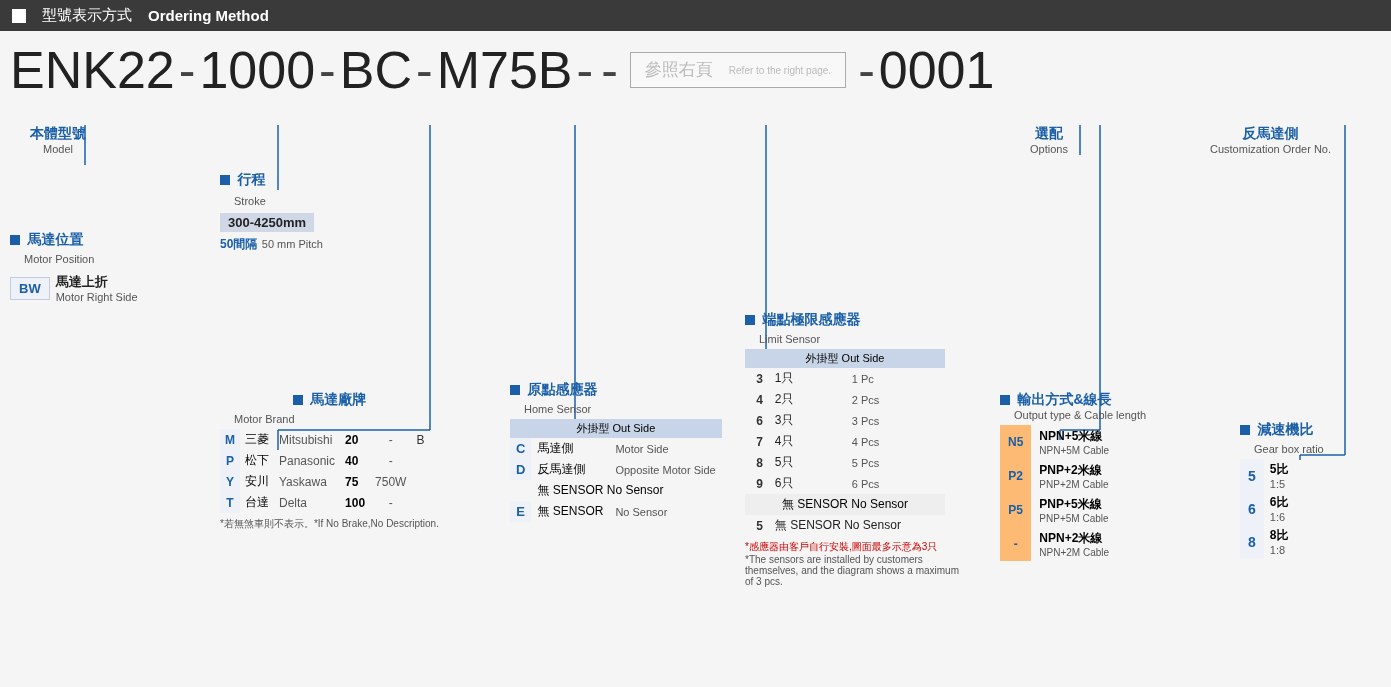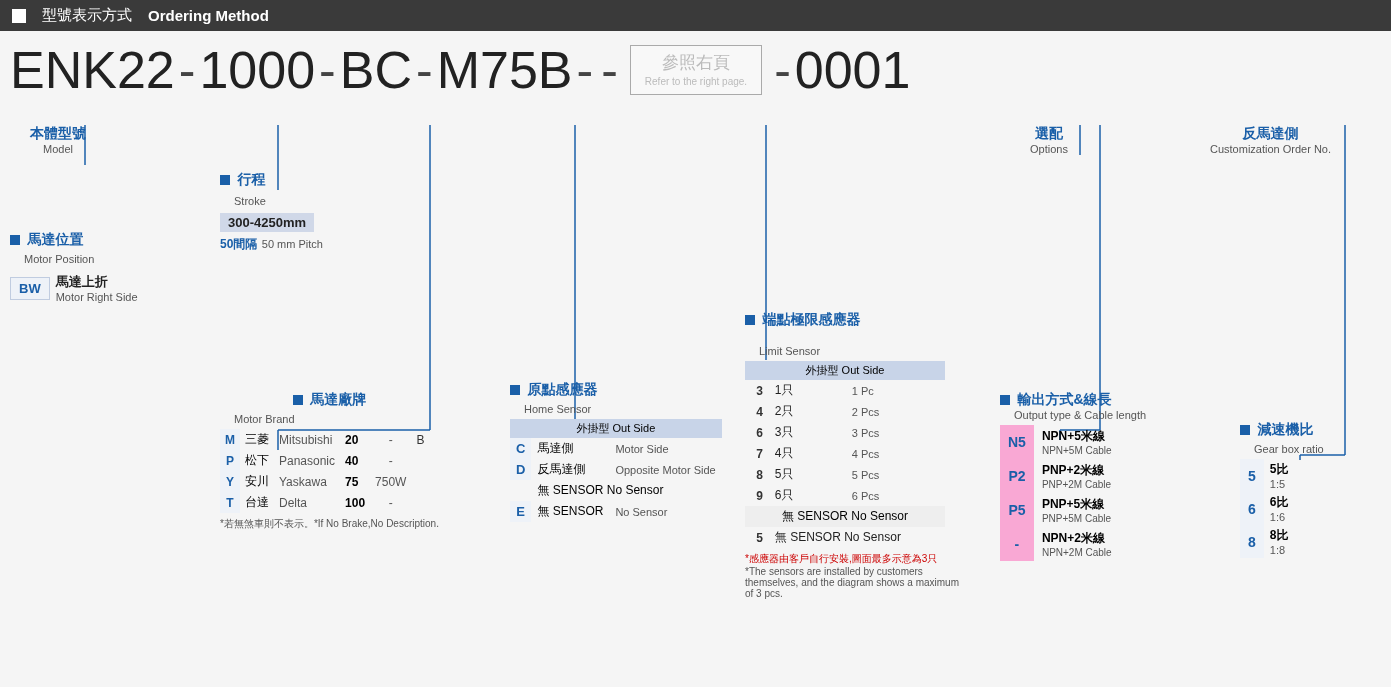--- a/index.html
+++ b/index.html
@@ -120,24 +120,25 @@
     .model-row span { display: inline-block; }
     .model-row .dash { margin: 0 4px; color: #444; }
 
     .ref-btn {
       border: 1.5px solid #aaa;
       padding: 6px 14px;
       font-size: 16px;
       color: #aaa;
       background: #f8f8f8;
       display: inline-flex;
-      flex-direction: column;
+      flex-direction: row;
       align-items: center;
       line-height: 1.3;
       margin: 0 8px;
+      gap: 16px;
     }
     .ref-btn .ref-line1 { font-size: 17px; color: #bbb; }
     .ref-btn .ref-line2 { font-size: 10px; color: #bbb; }
 
     
     svg.connectors {
       position: absolute;
       top: 0; left: 0;
       width: 1391px;
       height: 687px;
@@ -149,21 +150,21 @@
     .tbl td, .tbl th { padding: 2px 6px; }
     .tbl-header { background: #c8d4e8; text-align: center; font-size: 11px; }
     .tbl td.num { text-align: right; color: #333; font-weight: bold; }
     .tbl td.cn { color: #222; }
     .tbl td.en { color: #555; font-size: 11px; }
 
     .note-text { font-size: 10px; color: #555; }
     .note-red { color: #cc0000; font-size: 10px; }
 
     .out-type-tbl td { padding: 3px 8px; }
-    .out-code { font-weight: bold; font-size: 14px; color: #1a5fa8; background: #f9a8d4; text-align: center; }
+    .out-code { font-weight: bold; font-size: 12px; color: #1a5fa8; background: #fdba74; text-align: center; }
     .out-cn { font-size: 12px; font-weight: bold; }
     .out-en { font-size: 10px; color: #555; }
 
     .gear-code { font-weight: bold; font-size: 13px; color: #1a5fa8; background: #eef2f8; text-align: center; }
     .gear-cn { font-size: 12px; font-weight: bold; }
     .gear-en { font-size: 11px; color: #555; }
 
     .home-code { font-weight: bold; color: #1a5fa8; font-size: 13px; text-align: center; background: #eef2f8; }
     .home-cn { font-size: 12px; }
     .home-en { font-size: 11px; color: #555; }
@@ -358,21 +359,21 @@
       <tr>
         <td class="home-code">E</td>
         <td class="home-cn">無 SENSOR</td>
         <td class="home-en">No Sensor</td>
       </tr>
     </tbody>
       </table>
   </div>
 
   <div class="col-limit-sensor">
-    <div style="margin-bottom:16px;">
+    <div style="margin-bottom:4px;">
       <span class="blue-sq"></span>
       <span class="section-title">端點極限感應器</span>
     </div>
     <div class="section-sub" style="margin-left:14px;margin-bottom:4px;">Limit Sensor</div>
     <table class="tbl" style="min-width:200px;">
       <tbody>
           <tr class="tbl-header">
         <td colspan="3" class="tbl-header">外掛型 Out Side</td>
       </tr>
       <tr>

